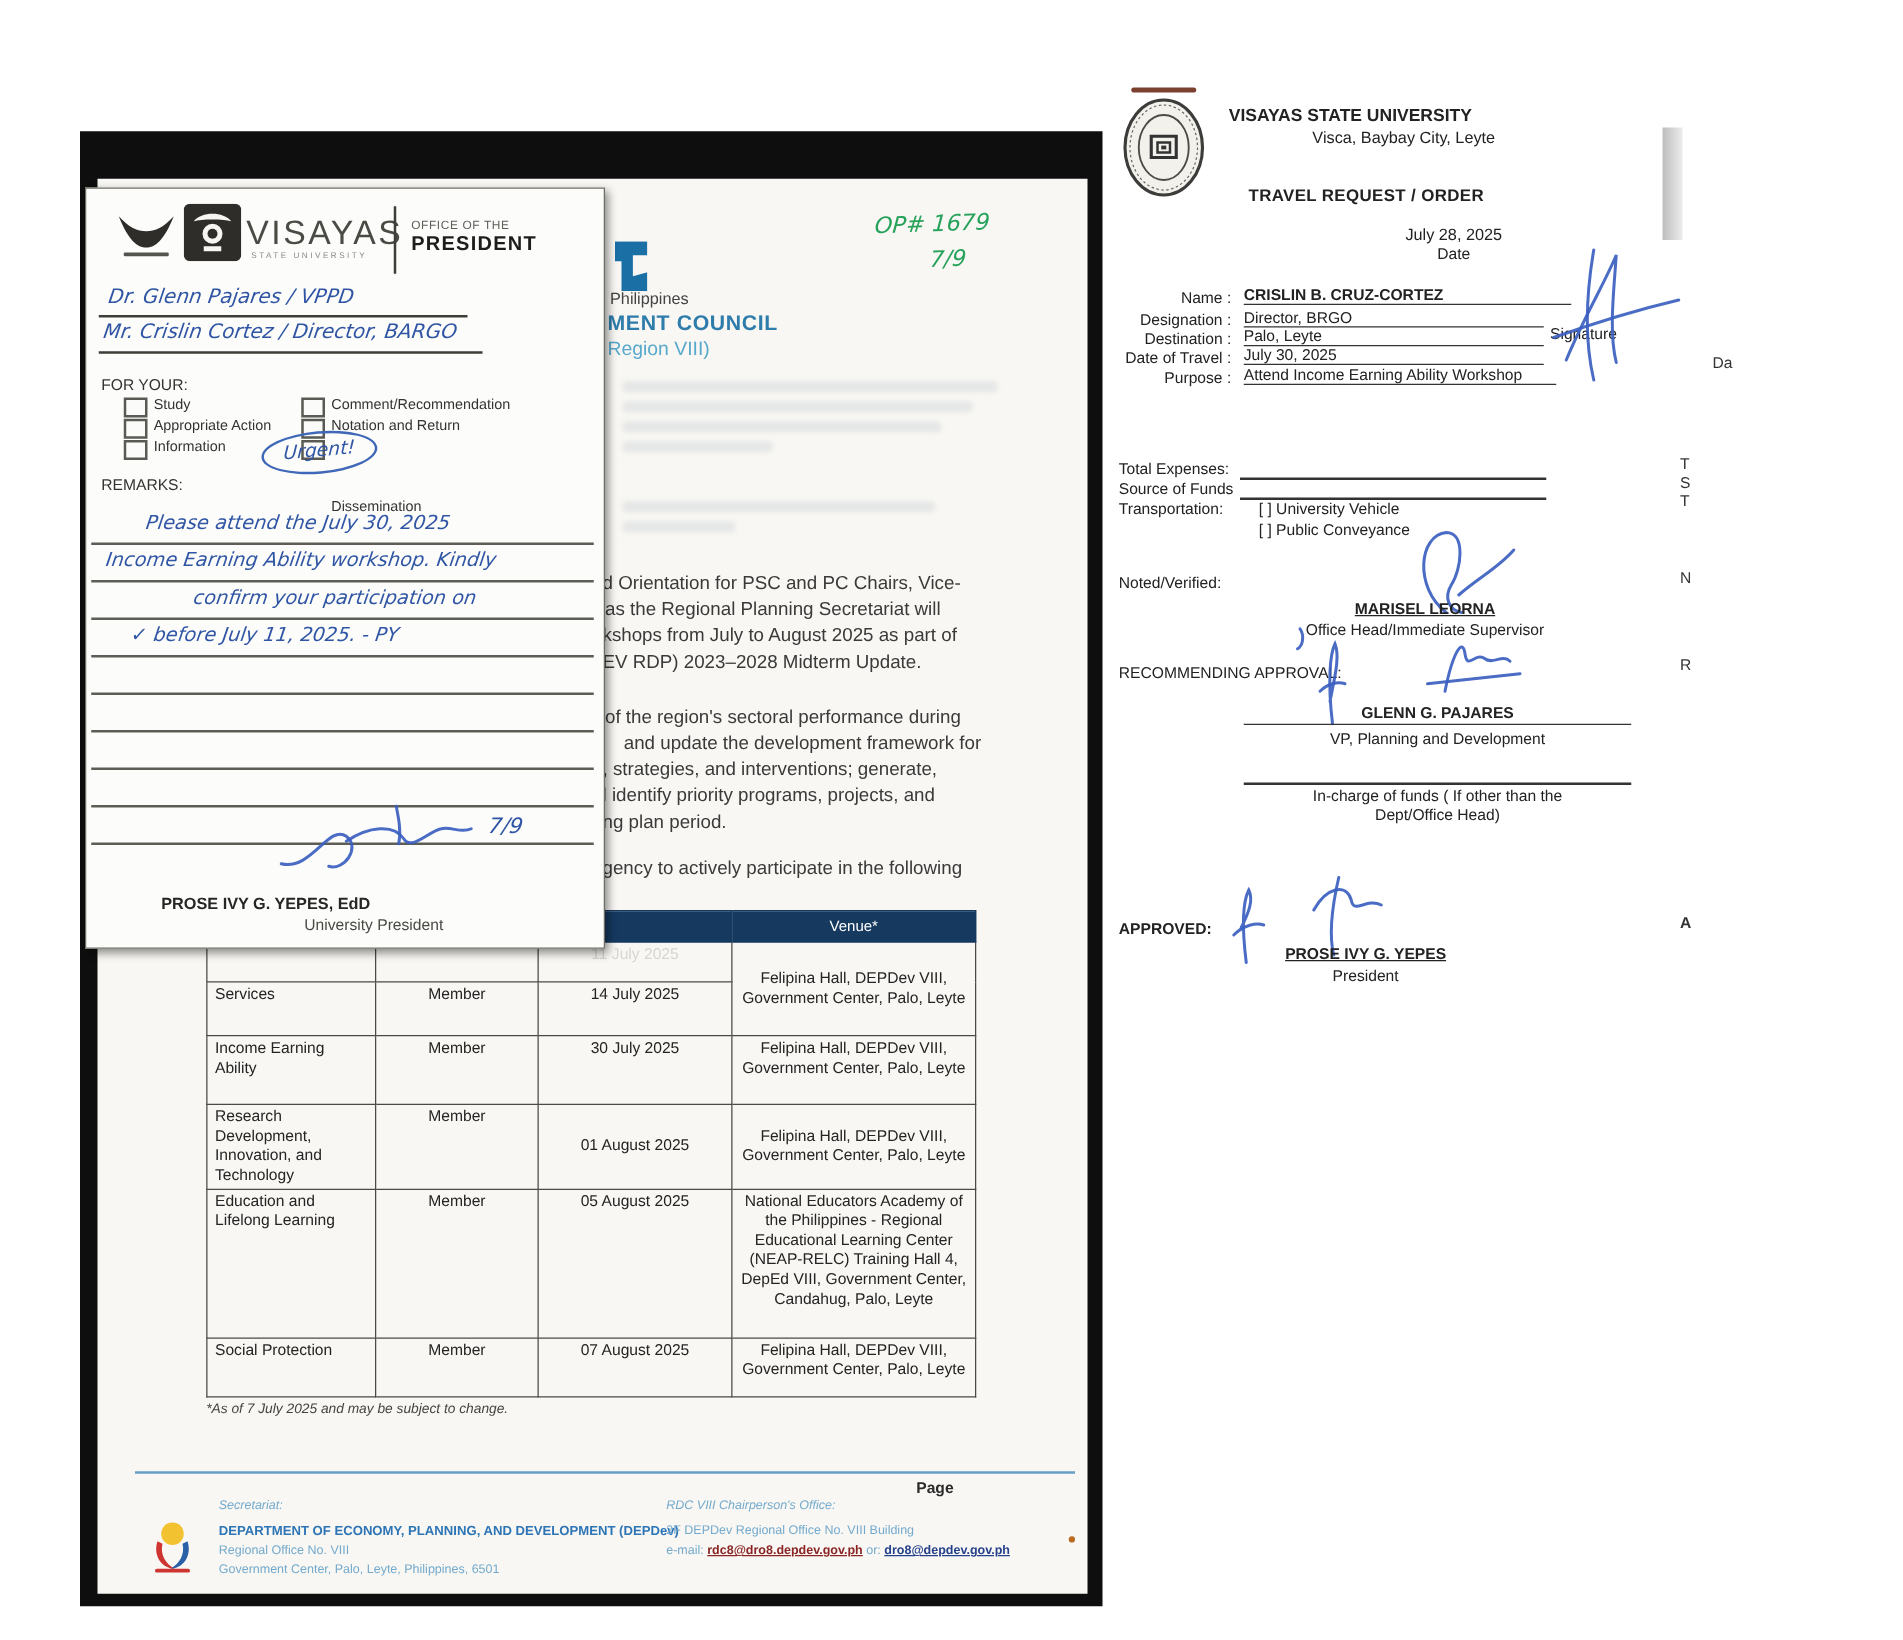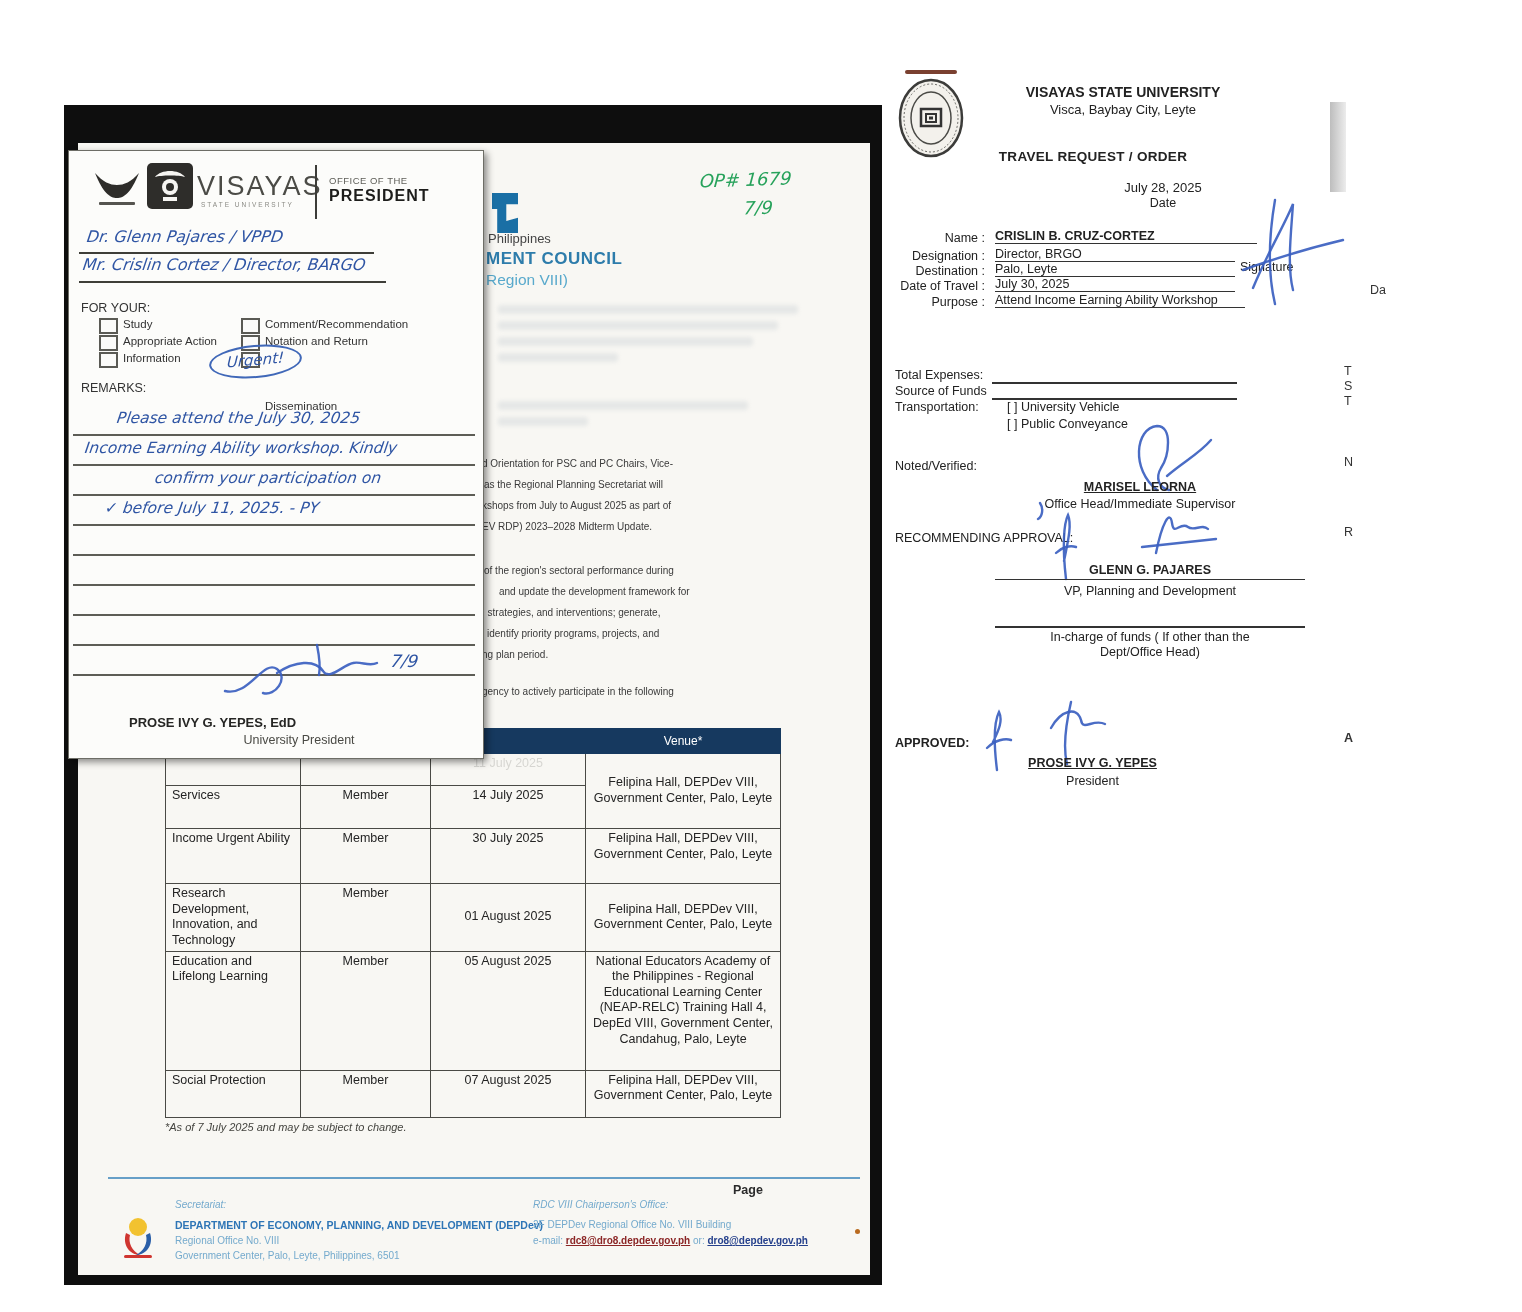--- a/index.html
+++ b/index.html
@@ -15,21 +15,21 @@
         transform:skewX(-8deg);white-space:nowrap;}
   .hand-green{font-family:"DejaVu Sans",sans-serif;font-style:italic;color:#27a25b;
         transform:skewX(-6deg) rotate(-2deg);white-space:nowrap;}
   .rule{background:#5d5d56;height:2px;}
   .ul-dark{background:#3e3e38;height:2px;}
   .cb{width:15px;height:12px;border:2px solid #5a5a54;background:#fbfbf9;}
   .cb-label{font-size:11.5px;color:#333;white-space:nowrap;}
   .urgent-circle{border:2px solid #4068b8;border-radius:50%;padding:4px 16px 7px 16px;
         transform:rotate(-5deg);display:inline-block;}
   .smudge{background:#aeb9c2;opacity:.25;filter:blur(2px);border-radius:3px;}
-  .frag{font-size:10px;color:#3a3a3a;white-space:nowrap;}
+  .frag{font-size:15px;color:#3a3a3a;white-space:nowrap;}
   
   .rdc-table{position:absolute;left:87px;top:585px;width:615px;border-collapse:collapse;
         table-layout:fixed;font-size:12.5px;color:#242424;z-index:2;background:#f8f7f3;}
   .rdc-table td{border:1.5px solid #4a4a45;padding:2px 6px;vertical-align:top;line-height:1.25;margin-left:32px;}
   .rdc-table th{background:#16395f;color:#fff;font-size:12px;border:1.5px solid #16395f;
         font-weight:normal;padding:3px 4px;}
   .rdc-table .c-center{text-align:center;}
   .rdc-table .faint{color:#8a8a84;opacity:.3;text-align:center;}
   .sig-svg{position:absolute;overflow:visible;}
   .sig-svg path{fill:none;stroke:#3b5fc0;stroke-width:2.4;stroke-linecap:round;opacity:.92;}
@@ -99,21 +99,21 @@
         <td class="c-center"></td>
         <td class="faint">11 July 2025</td>
         <td class="c-center" rowspan="2" style="vertical-align:middle;">Felipina Hall, DEPDev VIII, Government Center, Palo, Leyte</td>
       </tr>
       <tr style="height:43px">
         <td>Services</td>
         <td class="c-center">Member</td>
         <td class="c-center">14 July 2025</td>
       </tr>
       <tr style="height:55px">
-        <td>Income Urgent Ability</td>
+        <td>Income Earning Ability</td>
         <td class="c-center">Member</td>
         <td class="c-center">30 July 2025</td>
         <td class="c-center">Felipina Hall, DEPDev VIII, Government Center, Palo, Leyte</td>
       </tr>
       <tr style="height:66px">
         <td>Research Development, Innovation, and Technology</td>
         <td class="c-center">Member</td>
         <td class="c-center" style="vertical-align:middle;">01 August 2025</td>
         <td class="c-center" style="vertical-align:middle;">Felipina Hall, DEPDev VIII, Government Center, Palo, Leyte</td>
       </tr>
@@ -235,21 +235,21 @@
   <div class="abs" style="left:905px;top:70px;width:52px;height:4px;background:#7a4030;border-radius:2px;"></div>
   <svg class="abs seal" style="left:898px;top:78px;" width="66" height="80" viewBox="0 0 66 80">
     <ellipse cx="33" cy="40" rx="31" ry="38" fill="#f3f1ec" stroke="#3c3c3a" stroke-width="2.5"></ellipse>
     <ellipse cx="33" cy="40" rx="27" ry="34" fill="none" stroke="#6a6a66" stroke-width="1" stroke-dasharray="2,2"></ellipse>
     <ellipse cx="33" cy="40" rx="20" ry="26" fill="none" stroke="#4a4a46" stroke-width="1.5"></ellipse>
     <rect x="23" y="31" width="20" height="17" fill="none" stroke="#333" stroke-width="2.5"></rect>
     <rect x="28" y="36" width="10" height="8" fill="none" stroke="#333" stroke-width="2"></rect>
     <rect x="31" y="38.5" width="4" height="3" fill="#333"></rect>
   </svg>
 
-  <div class="abs tf tf-b" style="left:983px;top:84px;width:280px;text-align:center;font-size:14px;">VISAYAS STATE UNIVERSITY</div>
+  <div class="abs tf tf-b" style="left:983px;top:84px;width:280px;font-size:14px;">VISAYAS STATE UNIVERSITY</div>
   <div class="abs tf" style="left:983px;top:102px;width:280px;text-align:center;font-size:13px;">Visca, Baybay City, Leyte</div>
   <div class="abs tf tf-b" style="left:953px;top:149px;width:280px;text-align:center;font-size:13.5px;letter-spacing:.3px;">TRAVEL REQUEST / ORDER</div>
   <div class="abs tf" style="left:1063px;top:180px;width:200px;text-align:center;font-size:13px;">July 28, 2025</div>
   <div class="abs tf" style="left:1063px;top:196px;width:200px;text-align:center;font-size:12.5px;">Date</div>
 
   <div class="abs tf" style="left:860px;top:231px;width:125px;text-align:right;">Name :</div>
   <div class="abs tf tf-b tf-ul" style="left:995px;top:229px;width:262px;">CRISLIN B. CRUZ-CORTEZ</div>
   <div class="abs tf" style="left:860px;top:249px;width:125px;text-align:right;">Designation :</div>
   <div class="abs tf tf-ul" style="left:995px;top:247px;width:240px;">Director, BRGO</div>
   <div class="abs tf" style="left:860px;top:264px;width:125px;text-align:right;">Destination :</div>

